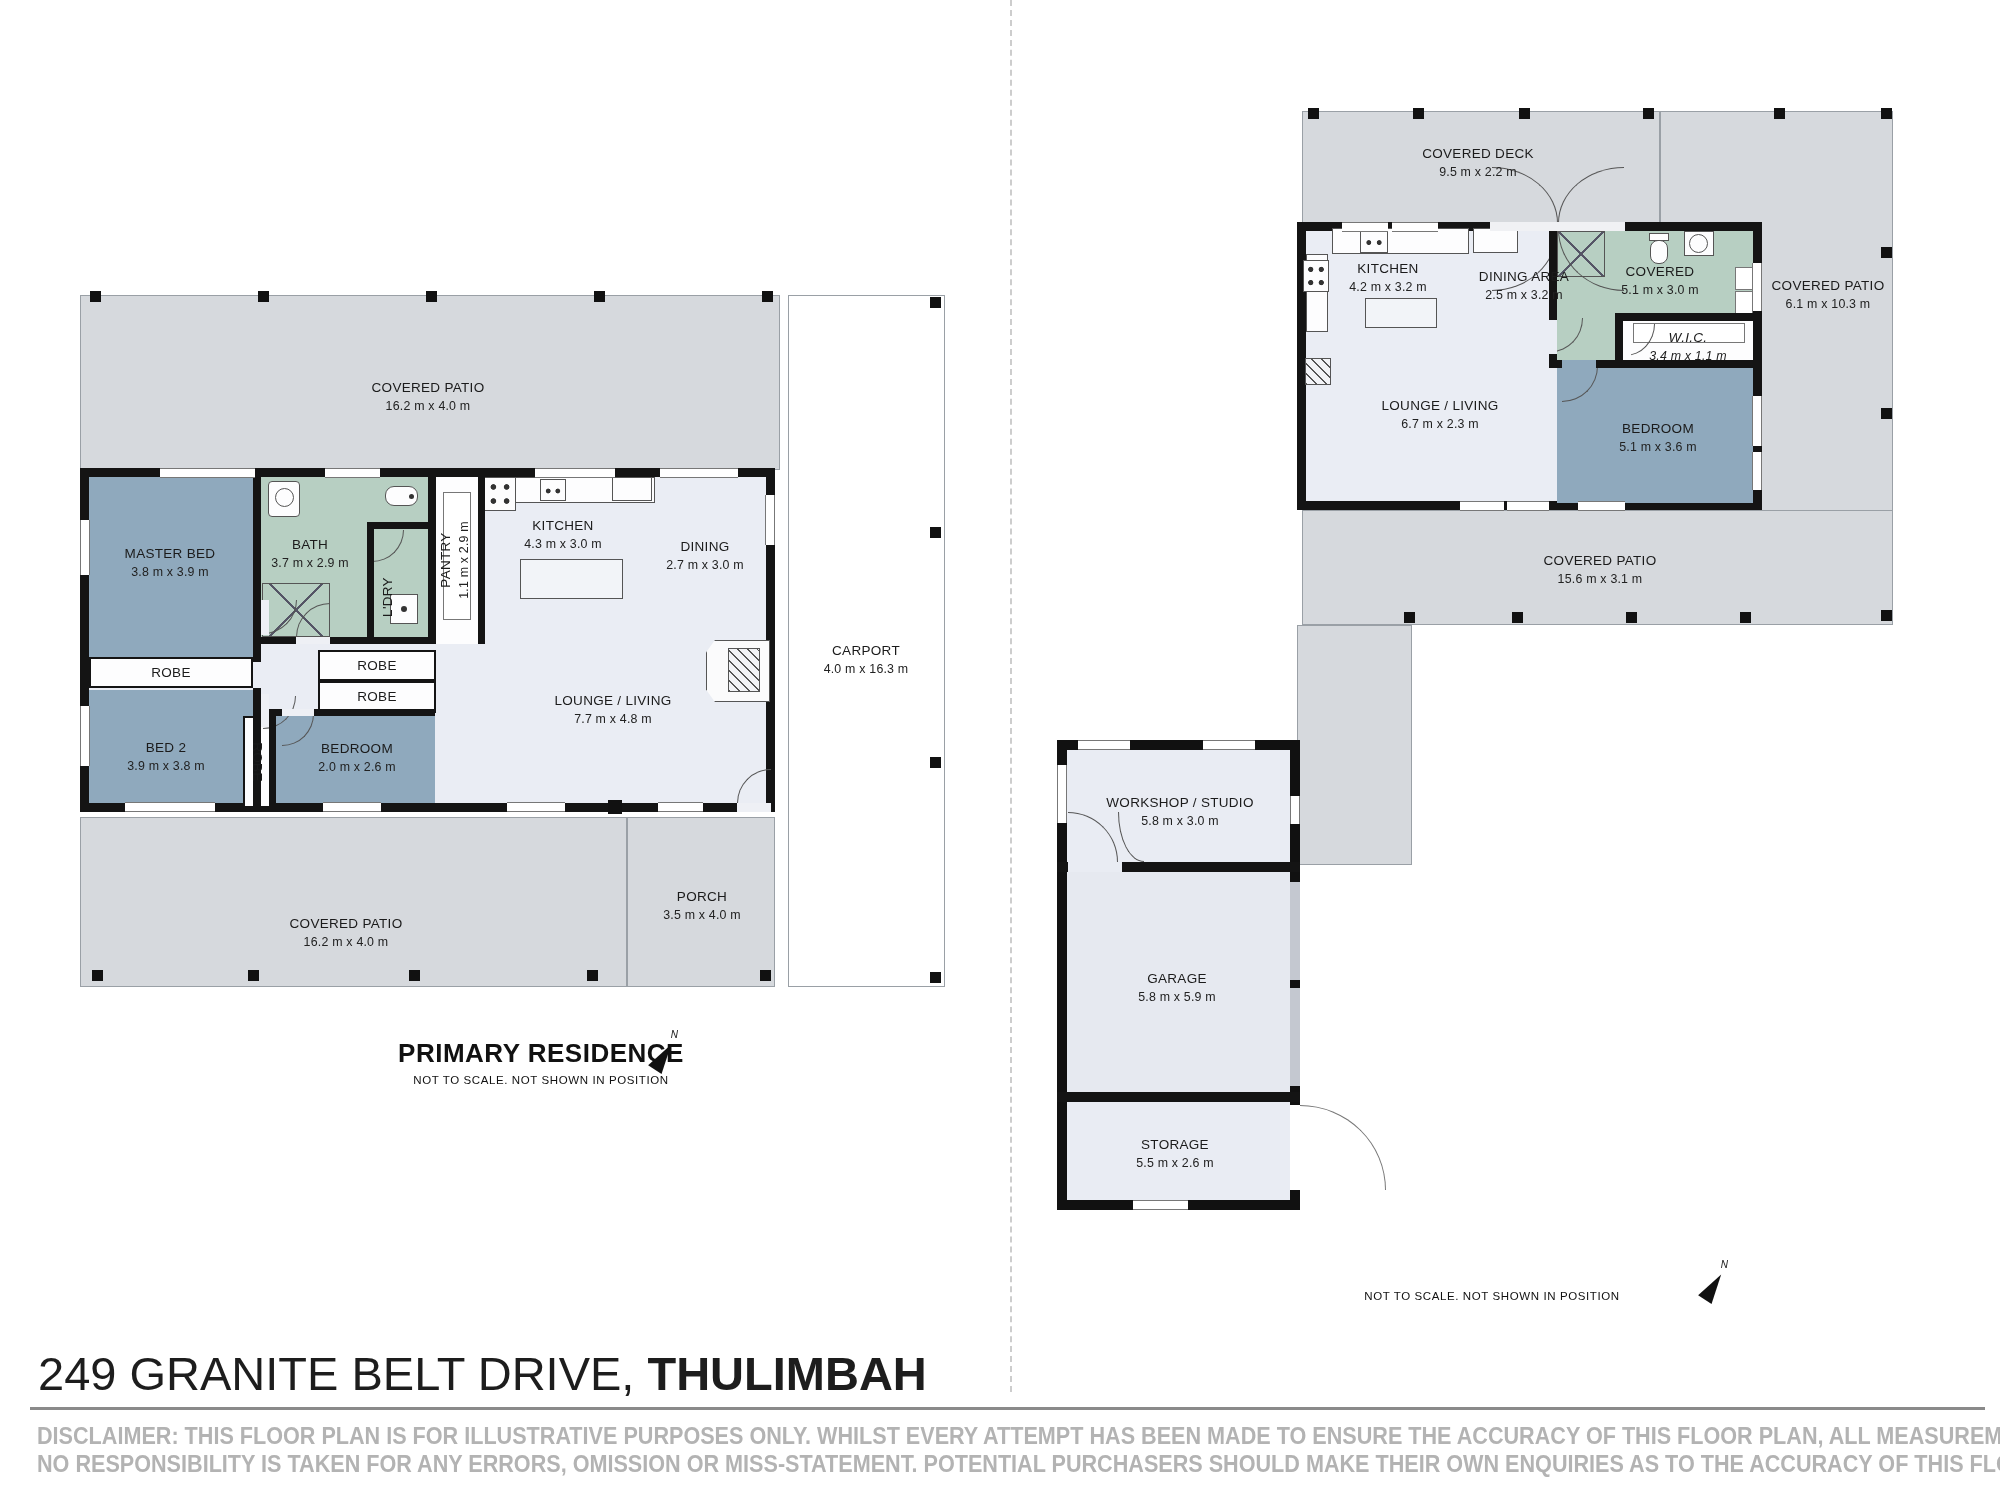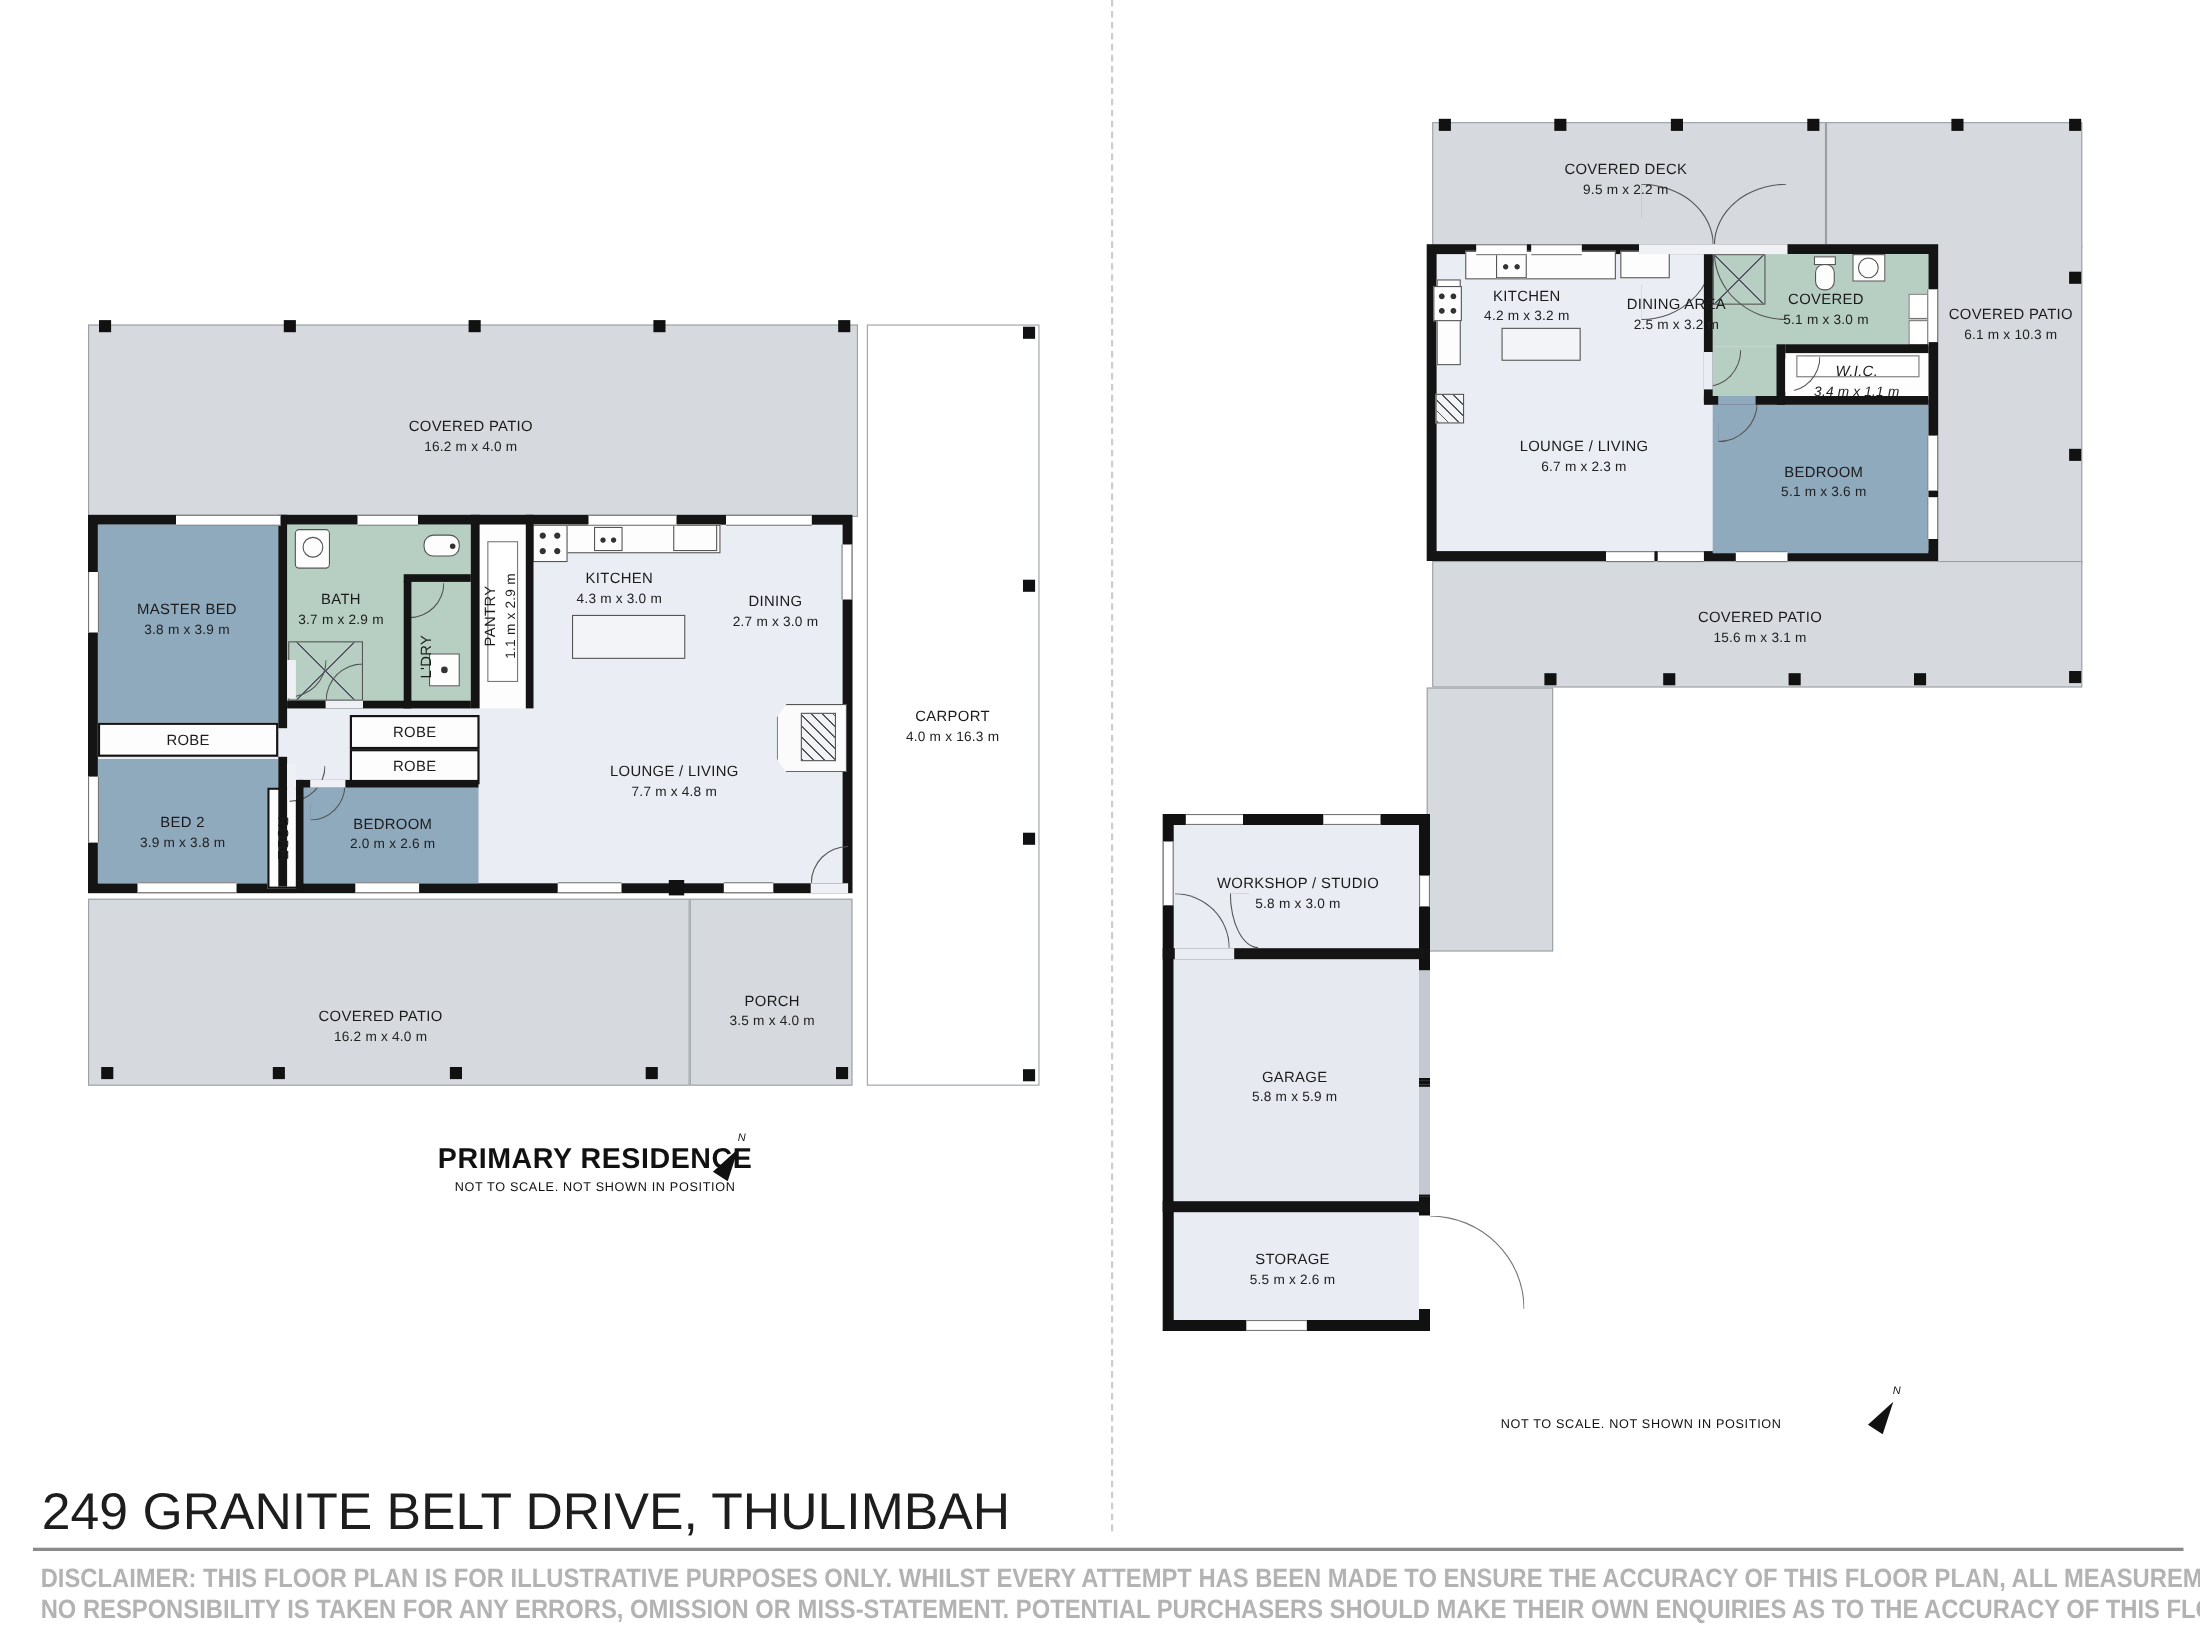--- a/index.html
+++ b/index.html
@@ -38,21 +38,21 @@
   .room-label.vrt{transform:translate(-50%,-50%) rotate(-90deg);}
   .room-label.vrt2{transform:translate(-50%,-50%) rotate(90deg);}
   .caption{position:absolute;transform:translate(-50%,-50%);text-align:center;white-space:nowrap;z-index:40;color:#111;}
   .caption .cap-title{font-size:26px;font-weight:700;letter-spacing:.5px;}
   .caption .cap-sub{font-size:11.5px;letter-spacing:.6px;margin-top:5px;}
   .north{position:absolute;z-index:40;}
   .north .tri{width:0;height:0;border-style:solid;border-width:0 8px 30px 8px;border-color:transparent transparent #111 transparent;transform:rotate(33deg);}
   .north .n{position:absolute;top:-13px;right:-7px;font-size:10px;font-style:italic;color:#111;}
   .divider{position:absolute;left:1010px;top:0;height:1392px;border-left:2px dashed #cdcdcd;z-index:2;}
   .addr{position:absolute;left:38px;top:1346px;font-size:47px;letter-spacing:0;color:#1d1d1d;white-space:nowrap;z-index:40;}
-  .addr b{font-weight:400;margin-top:47px;}
+  .addr b{font-weight:700;margin-top:47px;}
   .sep{position:absolute;left:30px;top:1407px;width:1955px;height:3px;background:#8a8a8a;z-index:40;}
   .disc{position:absolute;left:37px;width:1960px;font-size:24px;font-weight:700;color:#b3b3b3;
         white-space:nowrap;transform:scaleX(.90);transform-origin:left center;letter-spacing:0;z-index:40;}
   .shelf{position:absolute;border:1.2px solid #777;background:#fff;box-sizing:border-box;z-index:9;}
 </style>
 </head>
 <body>
 
 <div id="canvas">
 
@@ -152,21 +152,21 @@
       <div class="dims">16.2 m x 4.0 m</div>
     </div>
   <div class="room-label" style="left:866px;top:660px;">
     <div>CARPORT</div>
       <div class="dims">4.0 m x 16.3 m</div>
     </div>
   <div class="room-label" style="left:346px;top:933px;">
     <div>COVERED PATIO</div>
       <div class="dims">16.2 m x 4.0 m</div>
     </div>
-  <div class="room-label" style="left:702px;top:906px;margin-top:13px;">
+  <div class="room-label" style="left:702px;top:906px;">
     <div>PORCH</div>
       <div class="dims">3.5 m x 4.0 m</div>
     </div>
   <div class="room-label" style="left:170px;top:563px;">
     <div>MASTER BED</div>
       <div class="dims">3.8 m x 3.9 m</div>
     </div>
   <div class="room-label" style="left:310px;top:554px;">
     <div>BATH</div>
       <div class="dims">3.7 m x 2.9 m</div>

